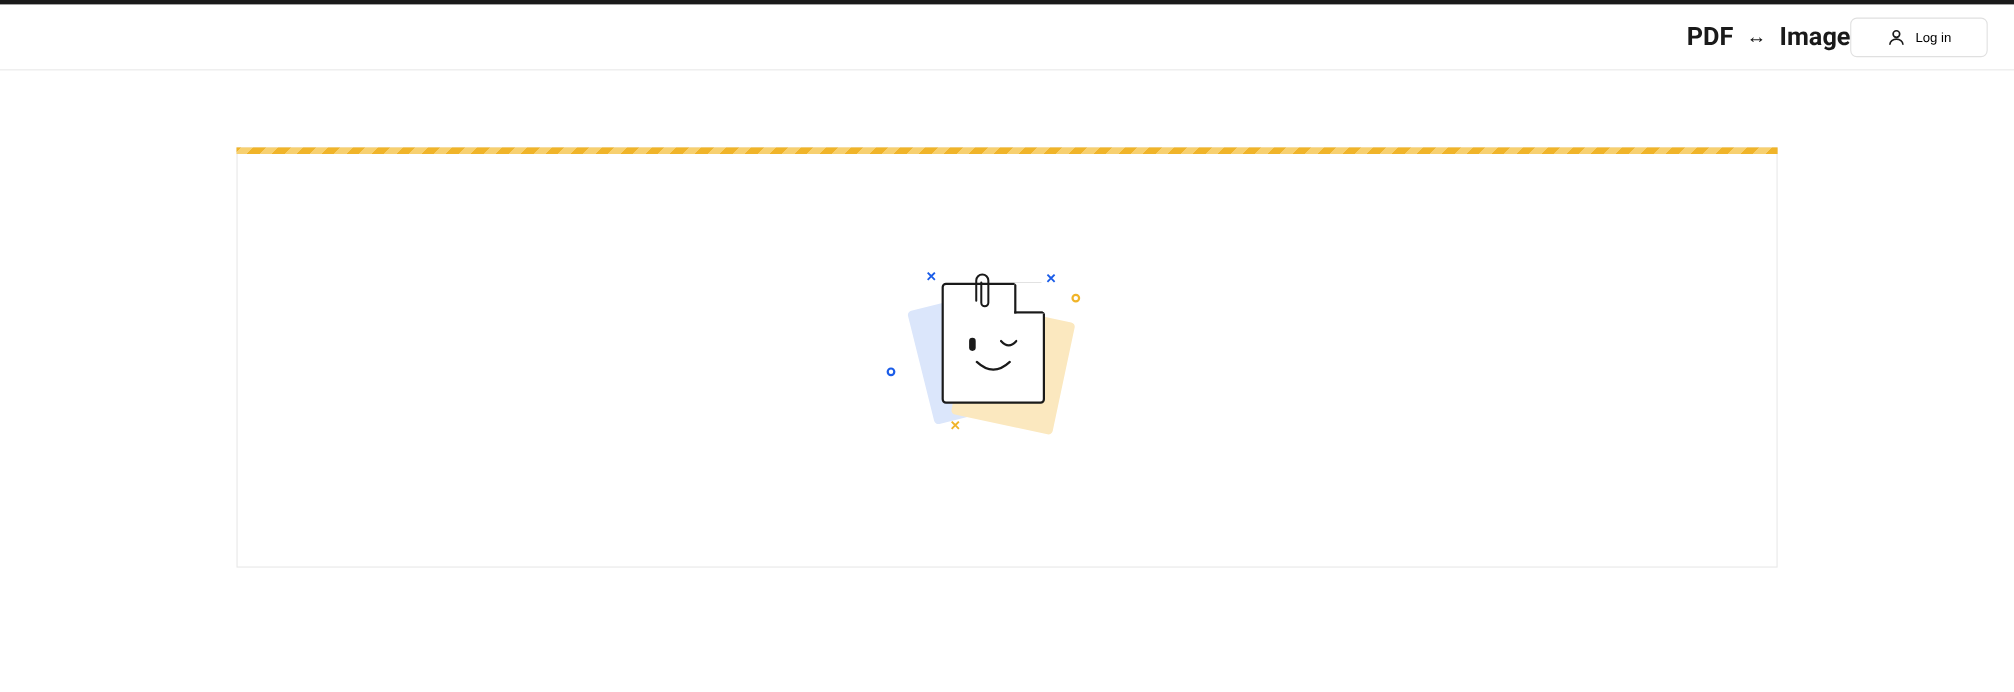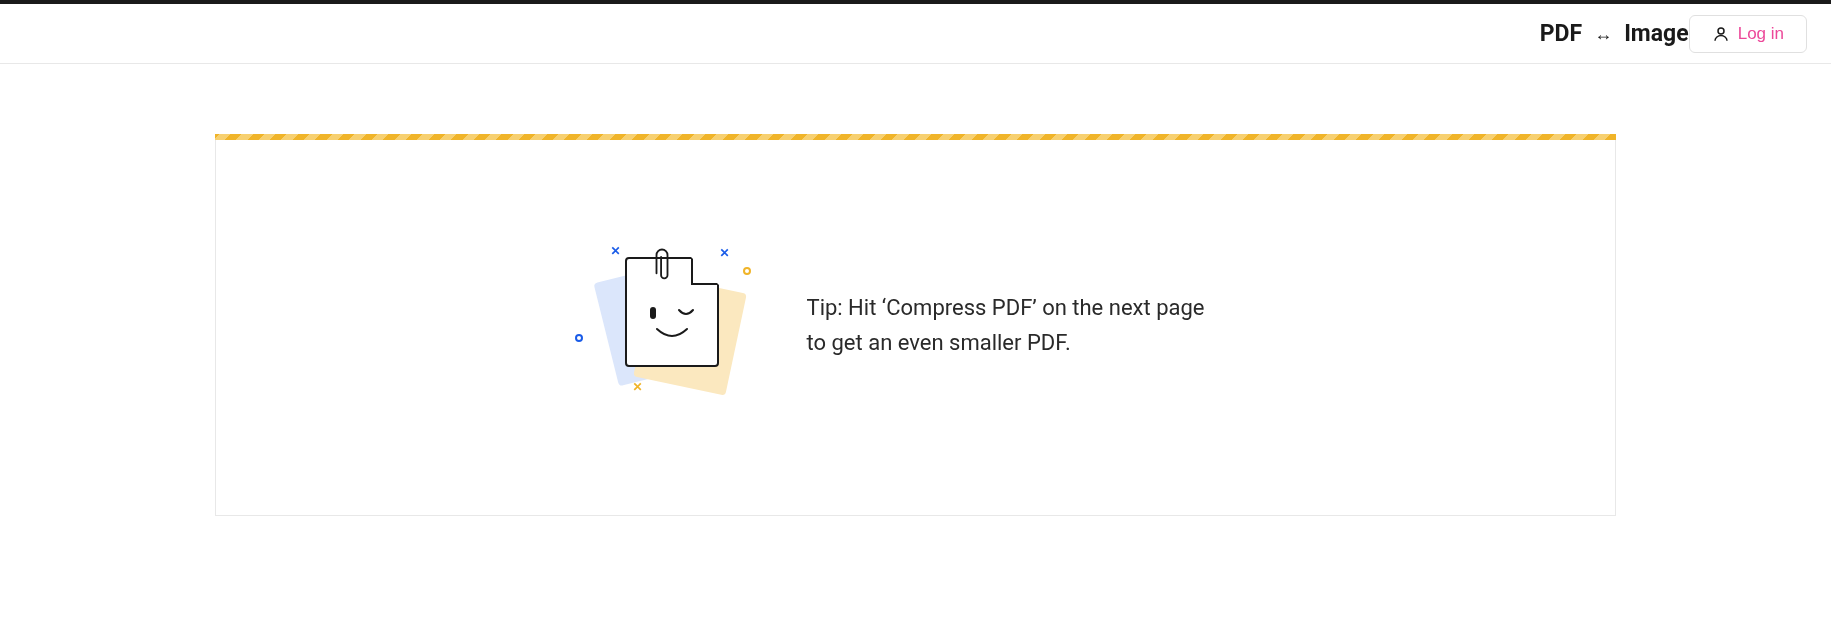--- a/index.html
+++ b/index.html
@@ -40,23 +40,23 @@
       font-size: 18px;
       font-weight: 400;
       color: #1a1a1a;
     }
     .login-btn {
       display: flex;
       align-items: center;
       gap: 8px;
       border: 1px solid #e0e0e0;
       border-radius: 6px;
-      padding: 8px 22px;
-      font-size: 17px;
-      color: #ec4899;
+      padding: 8px 32px;
+      font-size: 12px;
+      color: #000000;
       background: #fff;
       cursor: pointer;
     }
     .login-btn svg {
       width: 18px;
       height: 18px;
     }
     .content-wrap {
       padding: 70px 215px 0 215px;
     }
@@ -282,17 +282,16 @@
                 </svg>
               </div>
               <svg class="mouth" viewBox="0 0 34 14">
                 <path d="M2 2 Q17 16 32 2" fill="none" stroke="#1a1a1a" stroke-width="2" stroke-linecap="round"></path>
               </svg>
             </div>
           </div>
         </div>
       </div>
 
-      <p class="tip-text">Tip: Hit ‘Compress PDF’ on the next page to get an even smaller PDF.</p>
 
     </div>
   </div>
 </div>
 
 </body></html>

